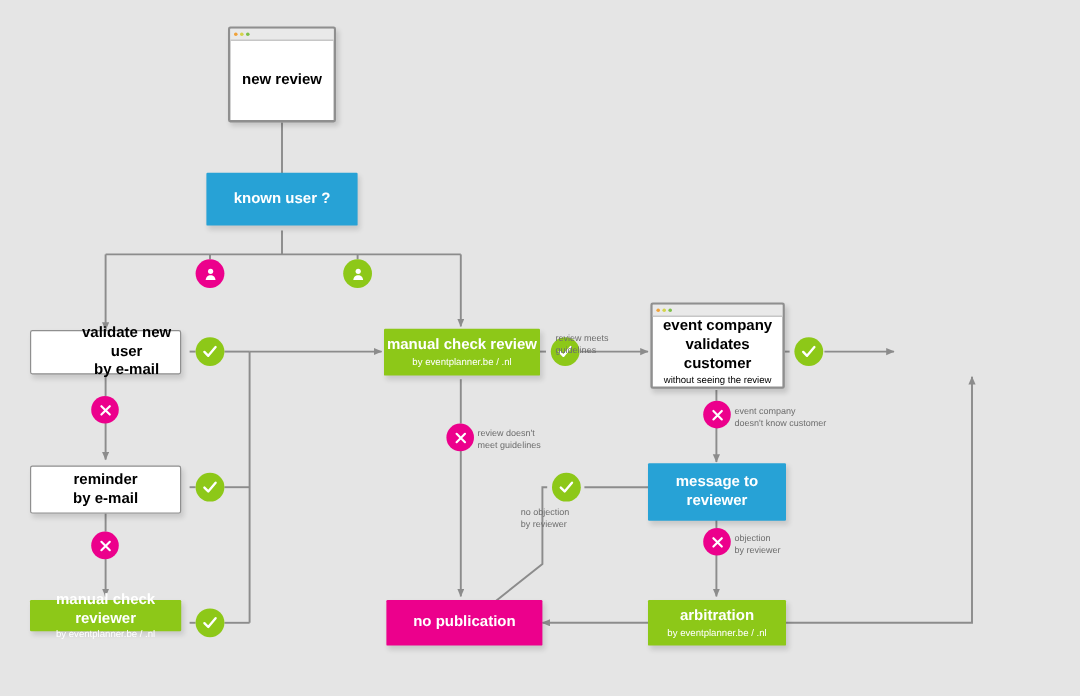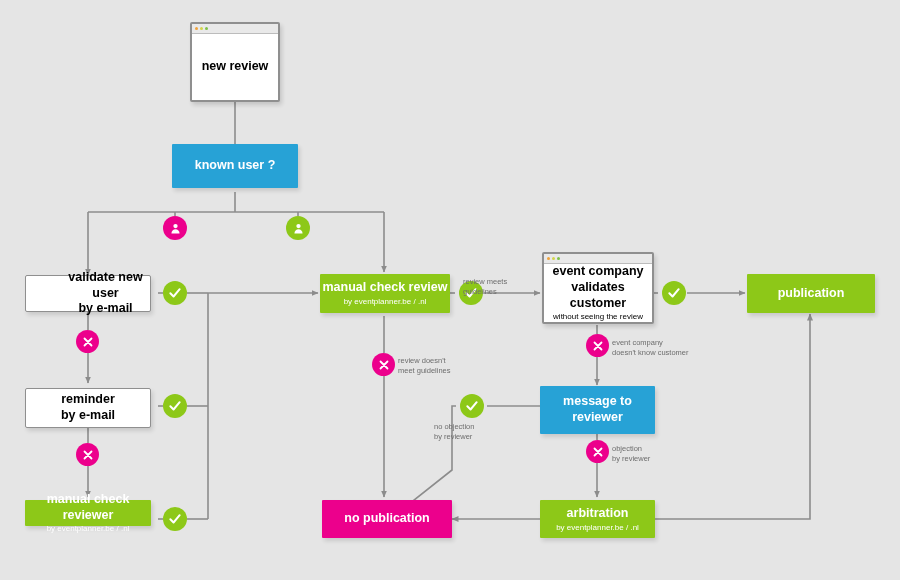--- a/index.html
+++ b/index.html
@@ -228,23 +228,20 @@
       <span class="dot" style="background:#d4d44a"></span>
       <span class="dot" style="background:#7ec04a"></span>
     </div>
     <div class="body" style="height:100%;">
       <div class="title" style="white-space:pre-line;">event company
 validates customer</div>
       <div class="sub">without seeing the review</div>
     </div>
   </div>
 
-  <div class="node green" style="left:747px; top:274px; width:128px; height:39px;">
-    <div class="title">publication</div>
-  </div>
 
   <div class="node blue" style="left:540px; top:386px; width:115px; height:48px;">
     <div class="title" style="white-space:pre-line;">message to
 reviewer</div>
   </div>
 
   <div class="node green" style="left:540px; top:500px; width:115px; height:38px;">
     <div class="title">arbitration</div>
     <div class="sub">by eventplanner.be / .nl</div>
   </div>

